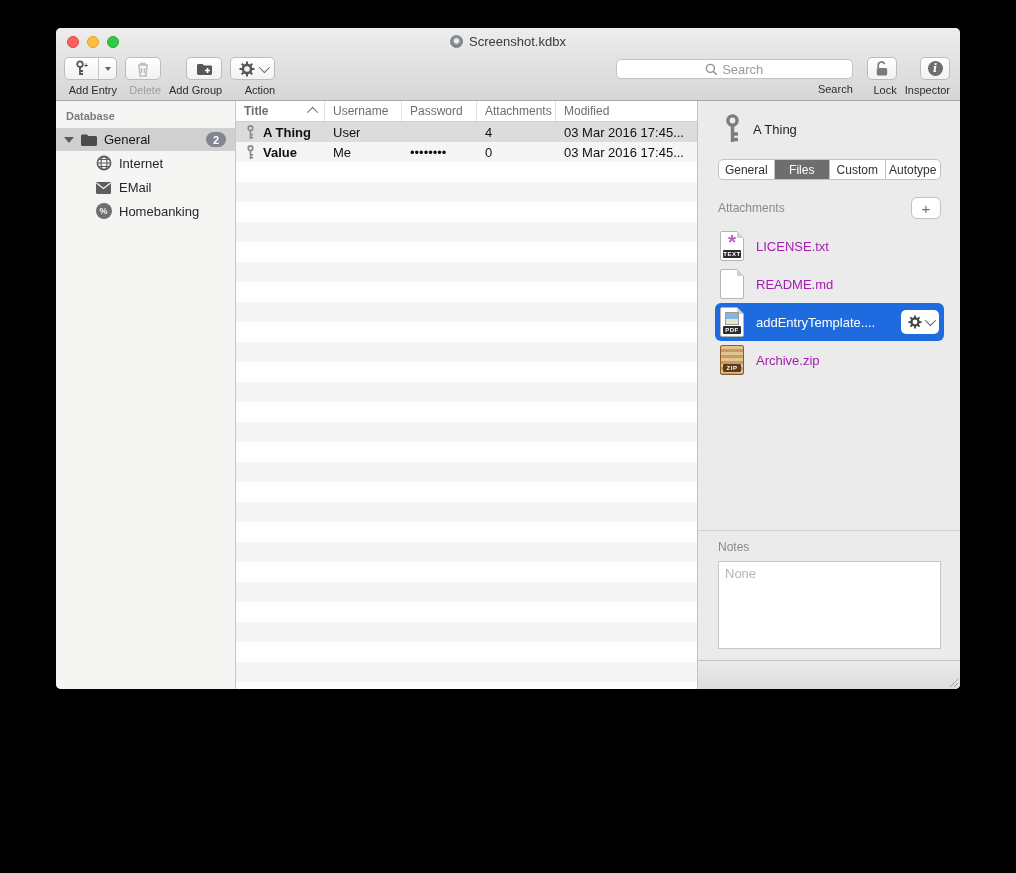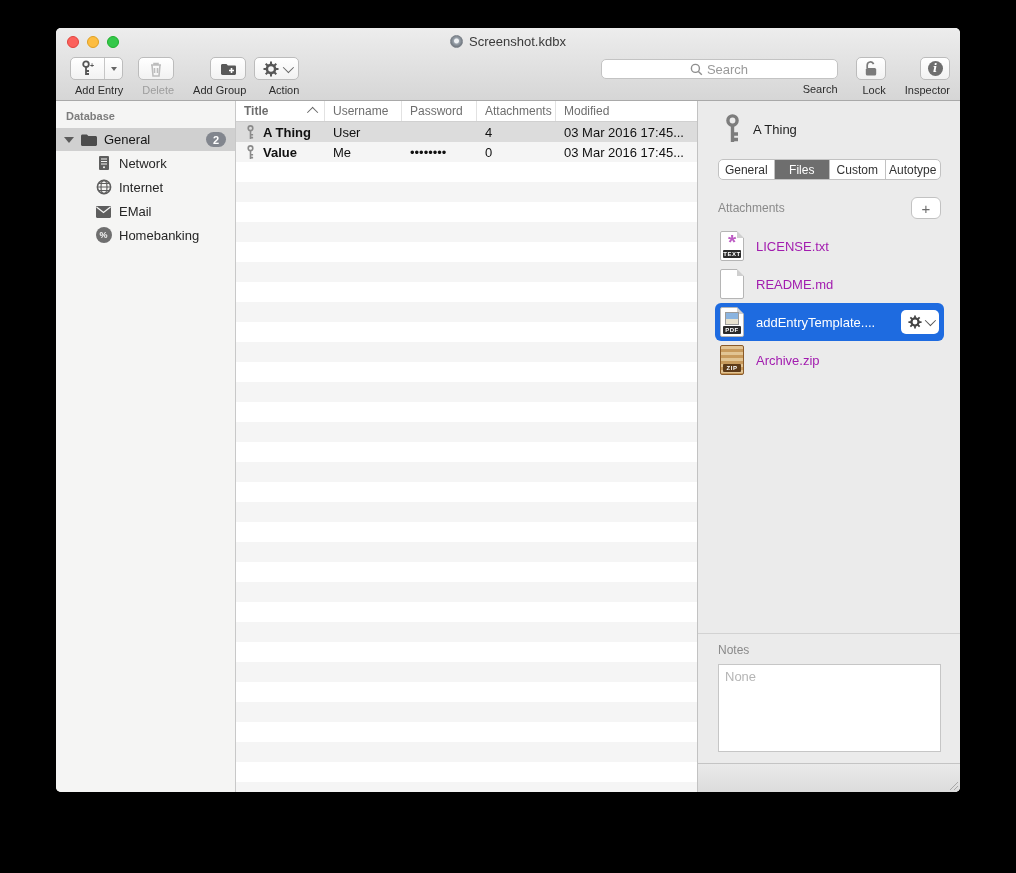--- a/index.html
+++ b/index.html
@@ -2,21 +2,21 @@
 <html><head>
 <meta charset="utf-8">
 <style>
   html,body{margin:0;padding:0;}
   body{
     width:1016px;height:873px;background:#000;position:relative;overflow:hidden;
     font-family:"Liberation Sans","DejaVu Sans",sans-serif;
     -webkit-font-smoothing:antialiased;
   }
   .window{
-    position:absolute;left:56px;top:28px;width:904px;height:764px;
+    position:absolute;left:56px;top:28px;width:904px;height:661px;
     border-radius:5px;overflow:hidden;background:#f5f5f4;
     box-shadow:0 0 0 1px rgba(0,0,0,.4);
     display:flex;flex-direction:column;
   }
   
   .header{
     height:72px;flex:0 0 72px;
     background:linear-gradient(#ededed,#d6d6d6);
     border-bottom:1px solid #a9a9a9;
     position:relative;
@@ -25,21 +25,21 @@
   .traffic{position:absolute;left:11px;top:8px;display:flex;gap:8px;}
   .light{width:12px;height:12px;border-radius:50%;}
   .light.red{background:#fc615c;border:1px solid #e0443e;box-sizing:border-box;}
   .light.yellow{background:#fdbd41;border:1px solid #dfa023;box-sizing:border-box;}
   .light.green{background:#34c84a;border:1px solid #1eaf2c;box-sizing:border-box;}
   .titlewrap{position:absolute;left:0;right:0;top:0;height:26px;display:flex;align-items:center;justify-content:center;gap:6px;}
   .proxy-icon{width:13px;height:13px;border-radius:50%;background:radial-gradient(circle at 50% 45%,#eef1f4 0 2px,#9aa2ab 3px,#6f767e 6px);border:1px solid #7c828a;box-sizing:border-box;}
   .title-text{font-size:13px;color:#3a3a3a;}
   .toolbar{display:flex;align-items:flex-start;padding:3px 10px 0 8px;}
   .tb-item{display:flex;flex-direction:column;align-items:flex-end;margin-right:8px;}
-  .tb-label{font-size:11px;color:#2c2c2c;margin-top:4px;white-space:nowrap;margin-left:11px;}
+  .tb-label{font-size:11px;color:#2c2c2c;margin-top:4px;white-space:nowrap;}
   .tb-label.disabled{color:#9d9d9d;}
   .tb-btn{
     height:23px;border:1px solid #bcbcbc;border-radius:5px;
     background:linear-gradient(#ffffff,#f2f2f2);
     display:flex;align-items:center;justify-content:center;
     box-shadow:0 1px 0 rgba(255,255,255,.6) inset;
     box-sizing:border-box;color:#555;
   }
   .split{display:flex;padding:0;}
   .split .seg-main{width:33px;height:100%;display:flex;align-items:center;justify-content:center;border-right:1px solid #c6c6c6;}
@@ -258,32 +258,20 @@
         <span class="folder-ic">
           <svg width="18" height="14" viewBox="0 0 18 14">
               <path d="M1 3c0-.8.6-1.5 1.5-1.5h4.4L8.4 3h7.1c.8 0 1.5.7 1.5 1.5v7c0 .8-.7 1.5-1.5 1.5h-13C1.6 13 1 12.4 1 11.5z" fill="#4c4c4c"></path>
             </svg>
         </span>
         <span class="sb-root-label">General</span>
         <span class="sb-badge">2</span>
       </div>
 
 
-      <div class="sb-item">
-        <span class="ic">
-          <svg width="12" height="16" viewBox="0 0 12 16">
-              <rect x="1" y="1" width="10" height="14" rx="1" fill="#5e5e5e"></rect>
-              <g stroke="#f5f5f4" stroke-width="1.2">
-                <path d="M3 4h6M3 6.5h6M3 9h6"></path>
-              </g>
-              <circle cx="6" cy="12.3" r="1" fill="#f5f5f4"></circle>
-            </svg>
-        </span>
-        <span class="sb-item-label">Network</span>
-      </div>
 
       <div class="sb-item">
         <span class="ic">
           <svg width="16" height="16" viewBox="0 0 16 16">
               <circle cx="8" cy="8" r="6.6" fill="none" stroke="#5e5e5e" stroke-width="1.6"></circle>
               <ellipse cx="8" cy="8" rx="3" ry="6.6" fill="none" stroke="#5e5e5e" stroke-width="1.2"></ellipse>
               <path d="M1.5 8h13M2.5 4.5h11M2.5 11.5h11" stroke="#5e5e5e" stroke-width="1.2"></path>
             </svg>
         </span>
         <span class="sb-item-label">Internet</span>

